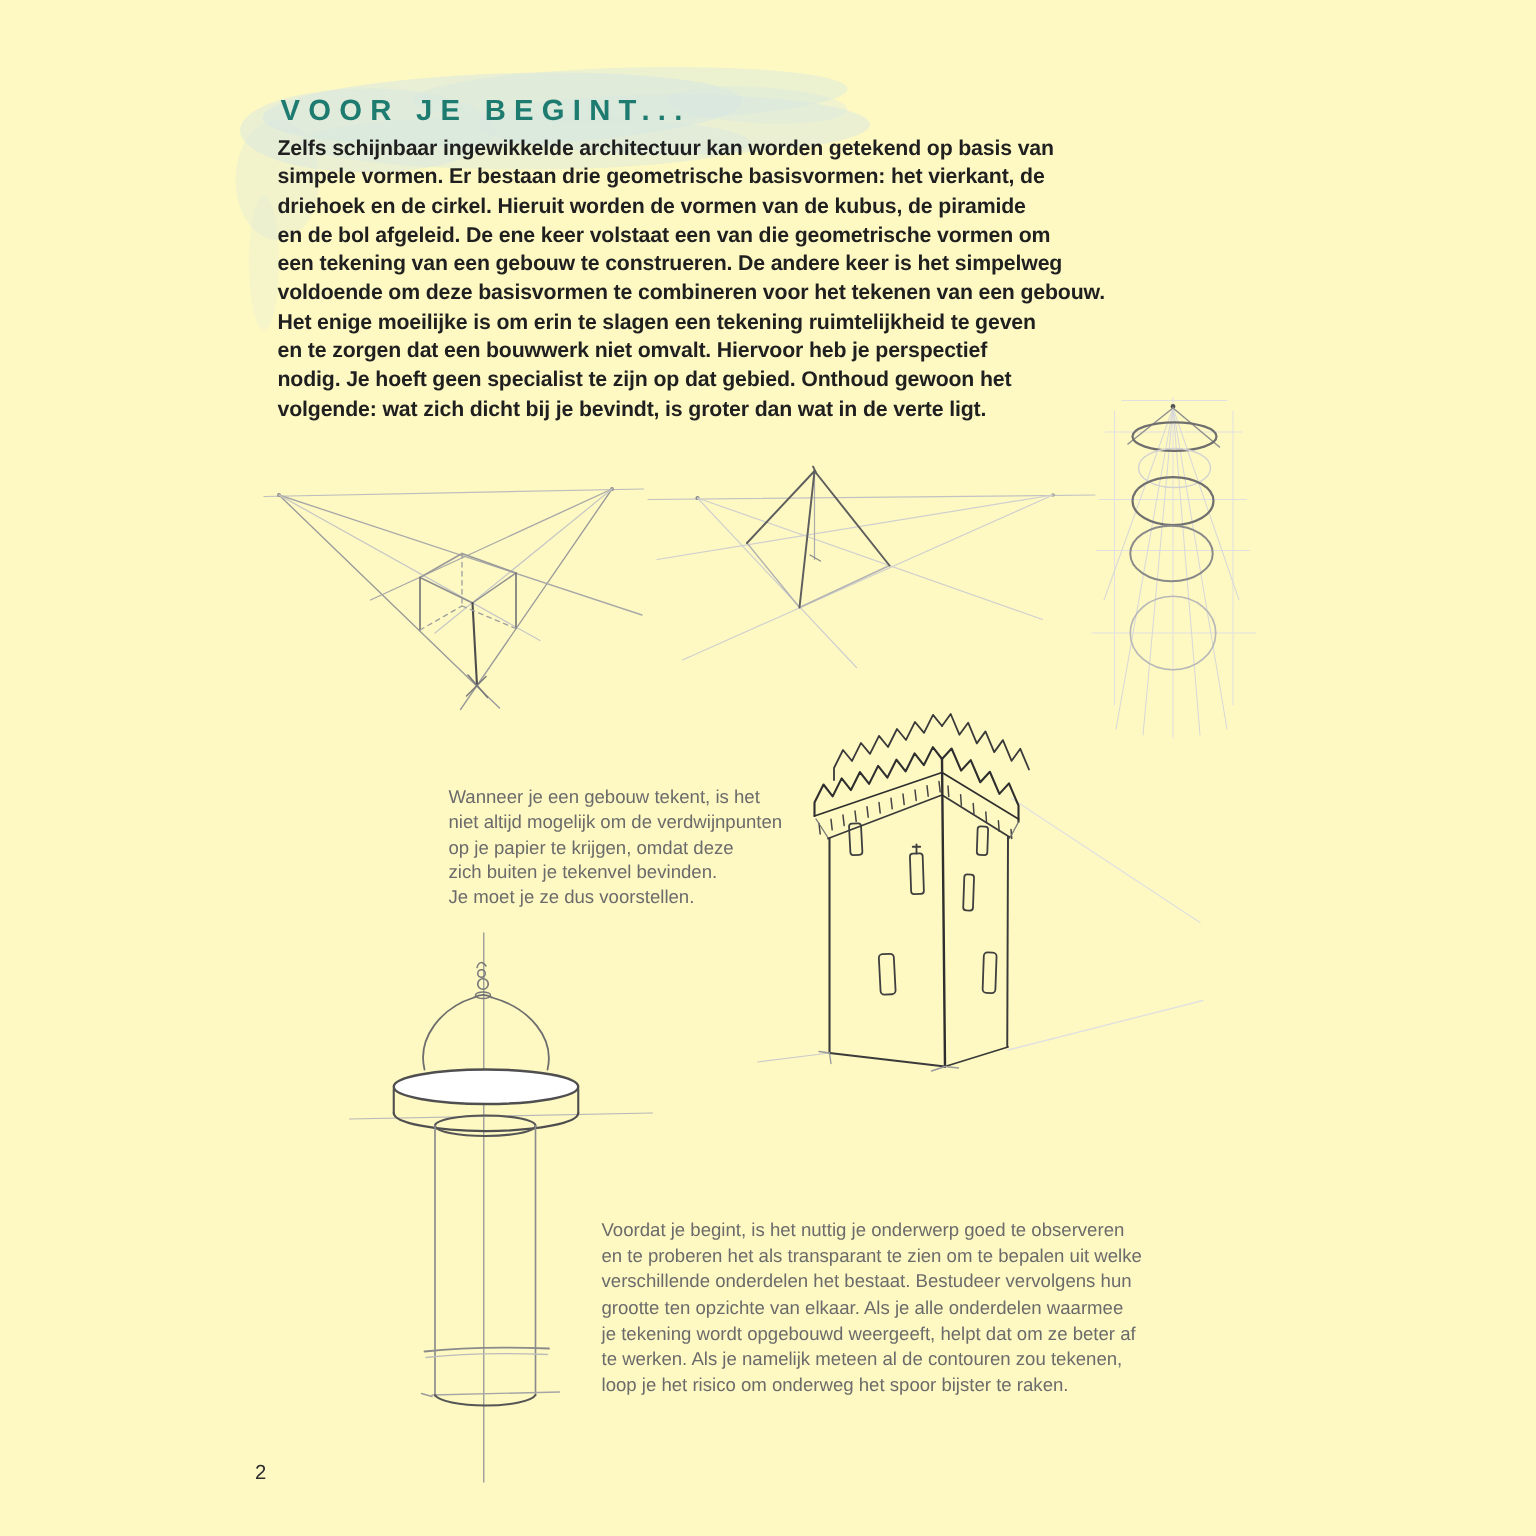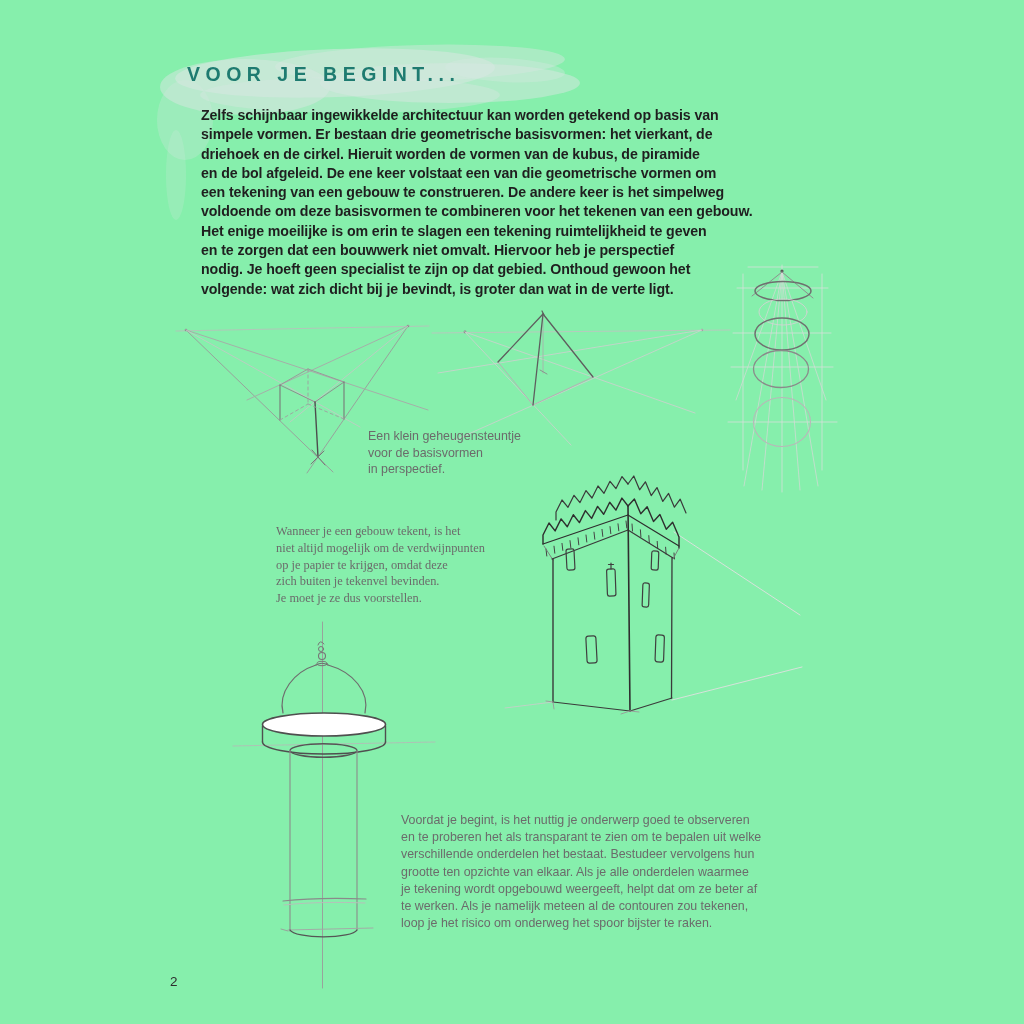--- a/index.html
+++ b/index.html
@@ -1,40 +1,40 @@
 <!DOCTYPE html>
 <html><head>
 <meta charset="utf-8">
 <style>
   html,body{margin:0;padding:0;background:#e8e8e8;}
   .page{
     position:relative;
     width:1024px;height:1024px;
-    background:#86efac;
+    background:#fef9c3;
     overflow:hidden;
     font-family:"Liberation Sans", sans-serif;
   }
   .wash-svg{position:absolute;left:150px;top:25px;}
   .page-title{
     position:absolute;left:187px;top:63px;margin:0;
     font-size:19.5px;font-weight:bold;letter-spacing:5.5px;
     color:#1e7b70;white-space:pre;
   }
   .intro{
-    position:absolute;left:185px;top:90px;margin:16px;width:560px;
+    position:absolute;left:185px;top:90px;margin:0;width:560px;
     font-size:14.2px;font-weight:bold;line-height:19.3px;
     color:#1f1f1f;white-space:pre;letter-spacing:-0.1px;
   }
   .caption{
     position:absolute;margin:0;
     font-size:12.4px;font-weight:normal;color:#6b6b6b;
     white-space:pre;
   }
   .cap-basisvormen{left:368px;top:428px;line-height:16.6px;}
-  .cap-verdwijnpunten{left:276px;top:523px;line-height:16.8px;font-family:Liberation Serif, serif;}
+  .cap-verdwijnpunten{left:299px;top:523px;line-height:16.8px;}
   .cap-observeren{left:401px;top:812px;line-height:17.2px;}
   .page-number{
     position:absolute;left:170px;top:974px;
     font-size:13.5px;color:#2e2e2e;font-weight:normal;
   }
   .sketches{position:absolute;left:0;top:0;}
 </style>
 </head>
 <body>
 
@@ -228,23 +228,20 @@
 
       <path d="M283,901 C310,898 340,898 366,899" stroke="#8a8a8a" stroke-width="1.2"></path>
       <path d="M284,905 C310,902 340,902 365,903" stroke="#bbbbbb" stroke-width="0.9"></path>
 
       <line x1="288" y1="930" x2="373" y2="928" stroke="#a5a5a5" stroke-width="0.9"></line>
       <path d="M290,930 A33.8,8 0 0 0 357,930" stroke="#555555" stroke-width="1.3"></path>
       <line x1="281" y1="929" x2="288" y2="931" stroke="#9a9a9a" stroke-width="0.9"></line>
     </g>
   </svg>
 
-  <p class="caption cap-basisvormen">Een klein geheugensteuntje
-voor de basisvormen
-in perspectief.</p>
 
   <p class="caption cap-verdwijnpunten">Wanneer je een gebouw tekent, is het
 niet altijd mogelijk om de verdwijnpunten
 op je papier te krijgen, omdat deze
 zich buiten je tekenvel bevinden.
 Je moet je ze dus voorstellen.</p>
 
   <p class="caption cap-observeren">Voordat je begint, is het nuttig je onderwerp goed te observeren
 en te proberen het als transparant te zien om te bepalen uit welke
 verschillende onderdelen het bestaat. Bestudeer vervolgens hun

